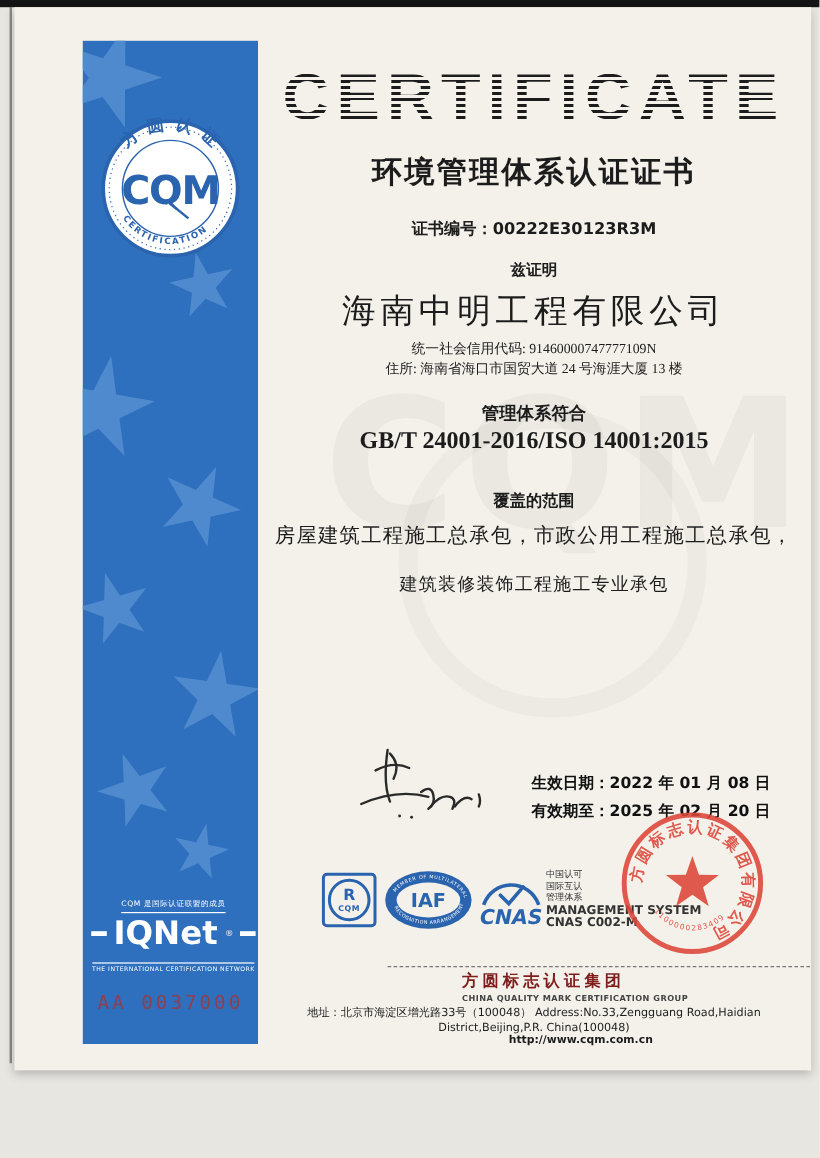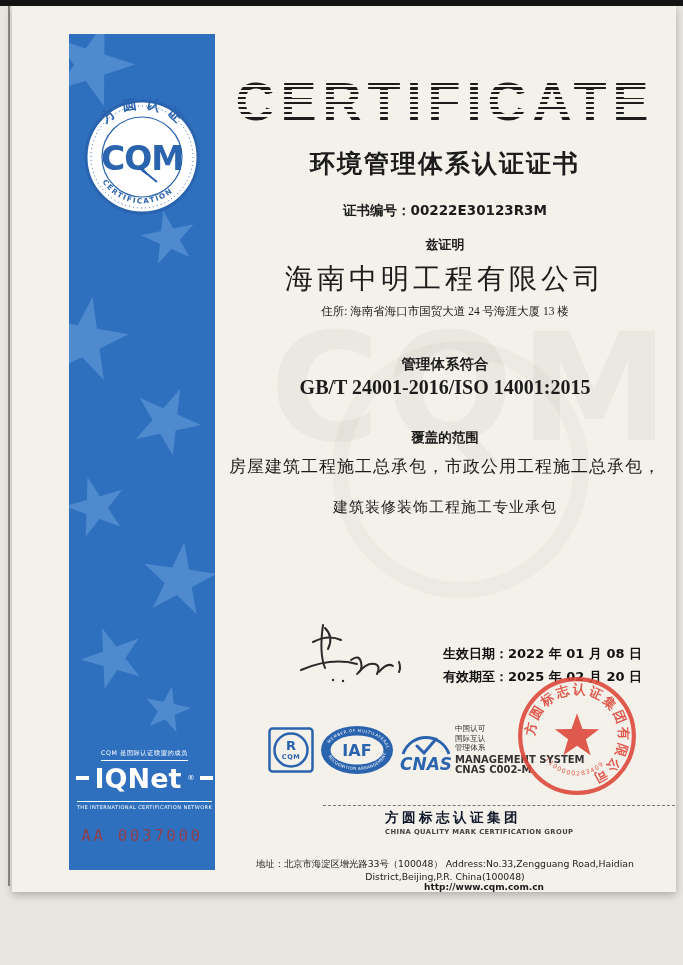--- a/index.html
+++ b/index.html
@@ -34,21 +34,21 @@
       border-top:.5px solid #fff;padding-top:1.5px;margin-top:1px;white-space:nowrap;}
   #serial{left:0;top:792px;width:146px;text-align:center;
       font-family:"DejaVu Sans Mono",monospace;font-size:16px;letter-spacing:2.5px;color:#8d4150;}
   
   #bg-watermark{left:258px;top:295px;font-size:150px;font-weight:bold;letter-spacing:6px;
       color:rgba(118,110,94,.07);font-family:"DejaVu Sans",sans-serif;}
   #bg-ring{left:320px;top:335px;width:225px;height:225px;border-radius:50%;
       border:16px solid rgba(118,110,94,.05);}
   
   #content{left:203px;top:0;width:460px;height:965px;}
-  #content .c{position:absolute;left:0;width:100%;text-align:center;color:#1c1c1c;margin-top:20px;}
+  #content .c{position:absolute;left:0;width:100%;text-align:center;color:#1c1c1c;}
   #certificate-word{top:44px;font-size:54px;font-weight:bold;letter-spacing:6px;color:#a0a0a0;
       font-family:"Liberation Sans",sans-serif;}
   #cert-stripes{position:absolute;left:0;top:46px;width:100%;height:66px;
       background:repeating-linear-gradient(180deg,rgba(244,241,234,0) 0 2.5px,#f4f1ea 2.5px 5px);
       pointer-events:none;}
   #cert-title{top:121px;font-size:25px;font-weight:bold;letter-spacing:2px;}
   #cert-no-line{top:176px;font-size:13.5px;font-weight:bold;}
   #certify-line{top:210px;font-size:13px;font-weight:bold;}
   #company-name{top:234px;font-size:28px;font-family:"Liberation Serif",serif;letter-spacing:4px;}
   #company-details{top:277px;font-size:11.5px;line-height:16.5px;
@@ -66,21 +66,21 @@
   
   #rcqm-logo{position:absolute;left:52px;top:720px;}
   #iaf-logo{position:absolute;left:104px;top:718px;}
   #cnas-logo{position:absolute;left:180px;top:722px;}
   #accr-text{position:absolute;left:240px;top:718px;text-align:left;color:#333;}
   #accr-text .cn{font-size:7.6px;line-height:9.6px;}
   #accr-text .en{font-size:10px;font-weight:bold;line-height:10.5px;margin-top:2px;}
   #stamp-svg{position:absolute;left:300px;top:668px;}
   #dash-line{position:absolute;left:108px;top:799px;width:352px;border-top:1px dashed #777;}
   #group-name{position:absolute;left:170px;top:803px;text-align:left;}
-  #group-cn{font-size:13.5px;font-weight:bold;letter-spacing:3.5px;color:#0f172a;}
+  #group-cn{font-size:13.5px;font-weight:bold;letter-spacing:3.5px;color:#7f1d1d;}
   #group-en{font-size:6.8px;font-weight:bold;letter-spacing:.4px;color:#444;margin-top:1px;}
   #footer-address{top:832px;font-size:9.3px;color:#222;}
   #footer-url{top:856px;font-size:9px;font-weight:bold;color:#555;padding-left:39px;}
 </style>
 </head>
 <body>
 
 <div class="abs" id="top-edge"></div>
 <div class="abs" id="left-edge"></div>
 
@@ -137,20 +137,21 @@
 
     <div class="c" id="cert-title">环境管理体系认证证书</div>
 
     <div class="c" id="cert-no-line">证书编号：00222E30123R3M</div>
 
     <div class="c" id="certify-line">兹证明</div>
 
     <div class="c" id="company-name">海南中明工程有限公司</div>
 
     <div class="c" id="company-details">
+      <div>统一社会信用代码: 91460000747777109N</div>
       <div>住所: 海南省海口市国贸大道 24 号海涯大厦 13 楼</div>
     </div>
 
     <div class="c" id="conform-label">管理体系符合</div>
 
     <div class="c" id="standard-line">GB/T 24001-2016/ISO 14001:2015</div>
 
     <div class="c" id="scope-label">覆盖的范围</div>
 
     <div class="c" id="scope-line1">房屋建筑工程施工总承包，市政公用工程施工总承包，</div>

